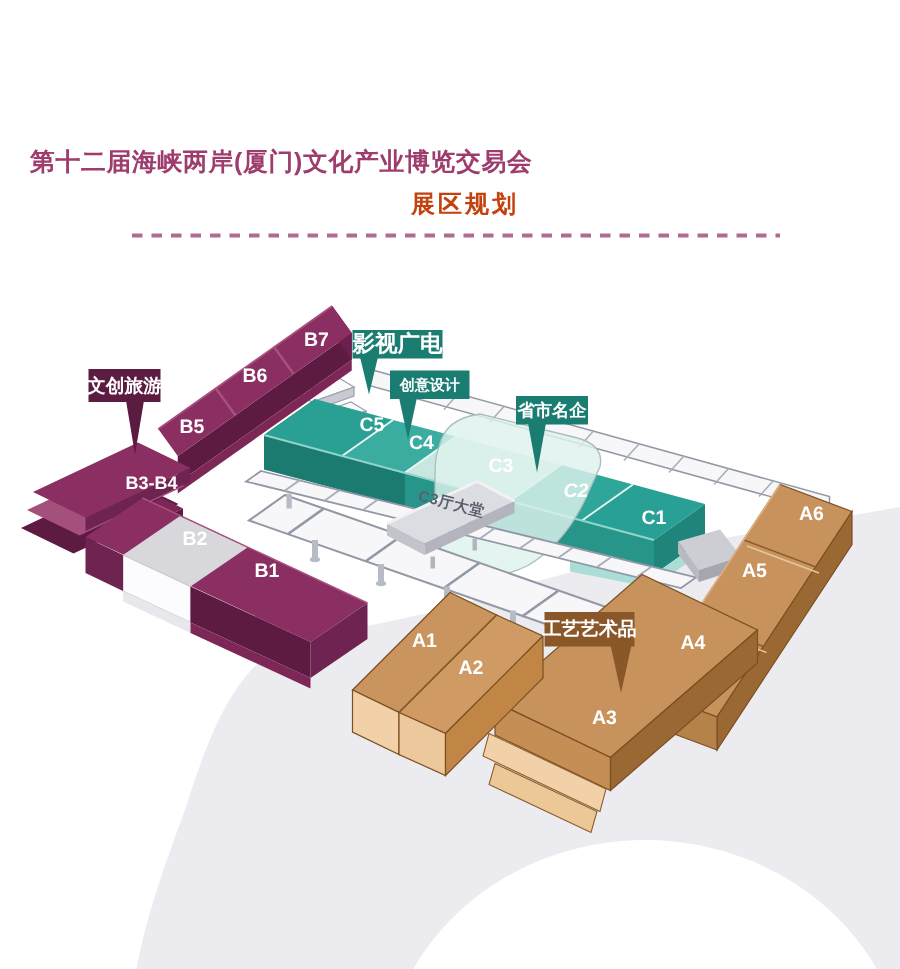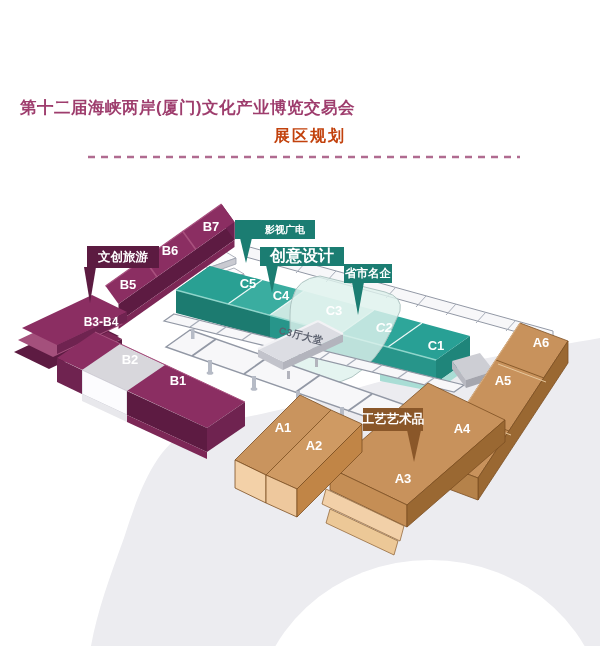--- a/index.html
+++ b/index.html
@@ -197,31 +197,31 @@
     <polygon points="235,460 266,475 266,503 235,488" fill="#f3d1a8"></polygon>
     <polygon points="266,475 297,489 297,517 266,503" fill="#eec89d"></polygon>
     <polygon points="297,489 362,424 362,452 297,517" fill="#c18546"></polygon>
     <line x1="266" y1="475" x2="331" y2="410" stroke="#8a5c2c" stroke-width="1"></line>
   </g>
 </svg>
 
 <div class="title">第十二届海峡两岸(厦门)文化产业博览交易会</div>
 <div class="subtitle">展区规划</div>
 
-<div class="flag purple" style="left:59px;top:246px;width:72px;height:22px;font-size:12.5px;margin-left:28px;">
+<div class="flag purple" style="left:59px;top:246px;width:48px;height:22px;font-size:12.5px;">
   <span>文创旅游</span>
 </div>
 <div class="tail purple" style="left:84px;top:267px;"></div>
 
-<div class="flag teal" style="left:235px;top:220px;width:60px;height:19px;font-size:10px;padding-left:20px;">
+<div class="flag teal" style="left:235px;top:220px;width:60px;height:19px;font-size:15px;">
   <span>影视广电</span>
 </div>
 <div class="tail teal" style="left:240px;top:238px;border-top-width:25px;"></div>
 
-<div class="flag teal" style="left:260px;top:247px;width:84px;height:19px;font-size:16px;">
+<div class="flag teal" style="left:260px;top:247px;width:53px;height:19px;font-size:10px;">
   <span>创意设计</span>
 </div>
 <div class="tail teal" style="left:266px;top:265px;border-top-width:28px;"></div>
 
 <div class="flag teal" style="left:344px;top:264px;width:48px;height:19px;font-size:11.5px;">
   <span>省市名企</span>
 </div>
 <div class="tail teal" style="left:352px;top:282px;border-top-width:33px;"></div>
 
 <div class="flag brown" style="left:363px;top:408px;width:60px;height:23px;font-size:12.5px;">

